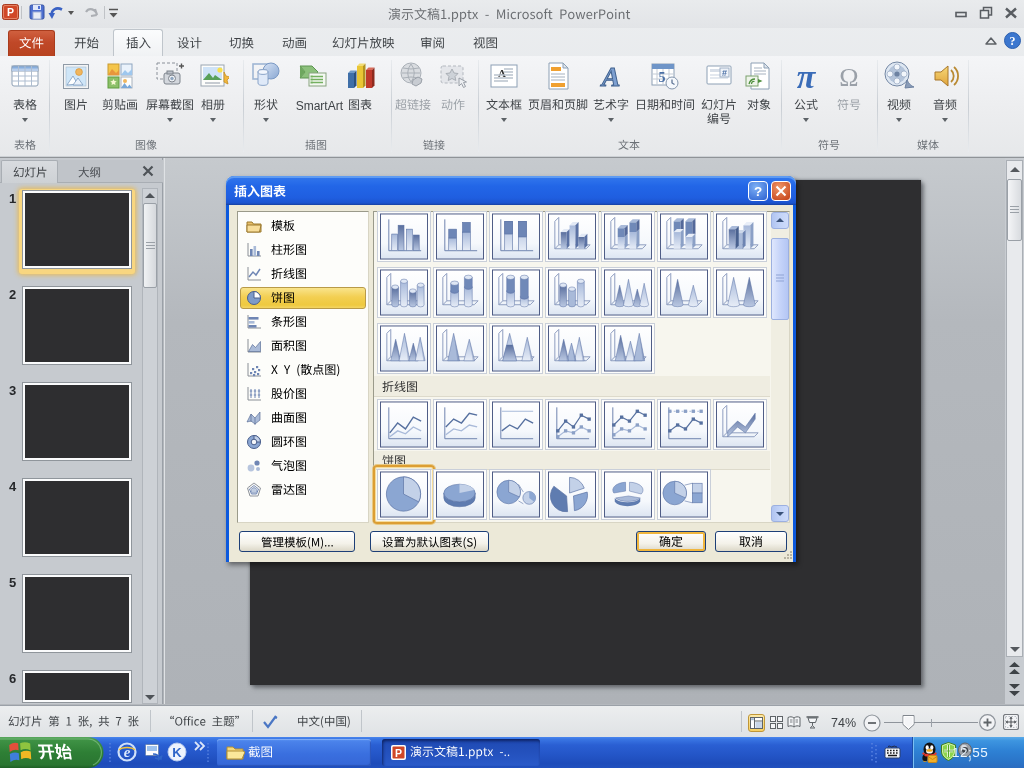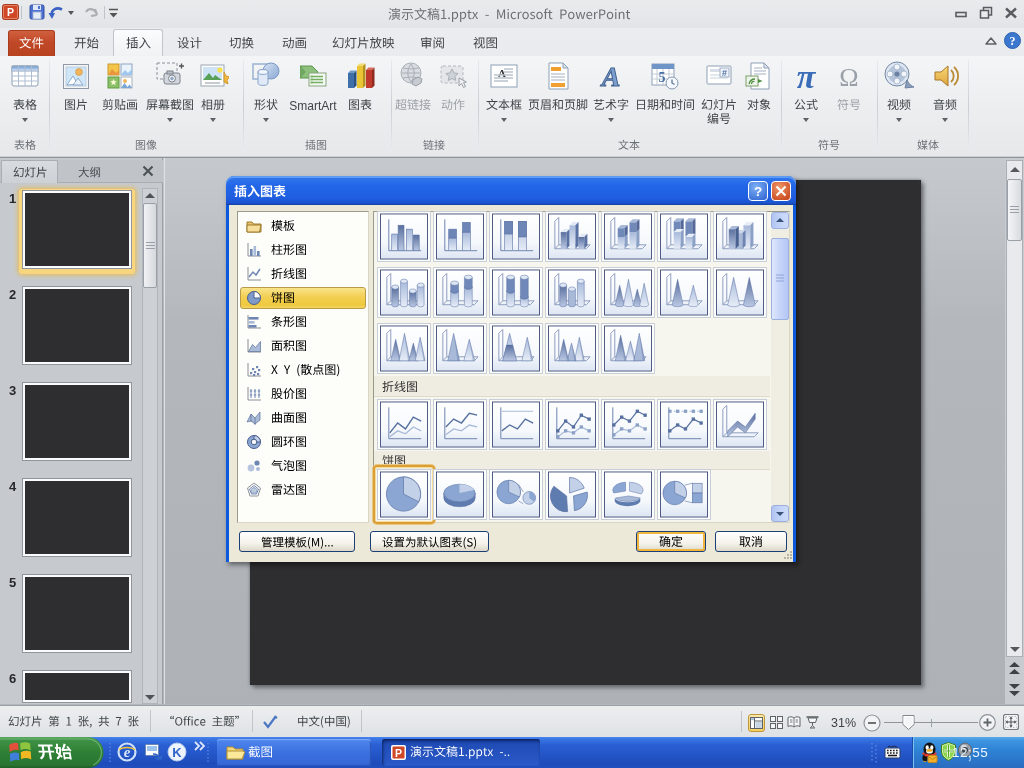--- a/index.html
+++ b/index.html
@@ -347,21 +347,21 @@
   </svg>
 <svg class="a" style="left:297px;top:60px" width="32" height="32" viewBox="0 0 32 32">
     <path d="M3 6 h12 l6 6 -6 6 H3 l5-6 z" fill="#8cc07c" stroke="#5d9450"></path>
 <path d="M3 6 l5 6 -5 6" fill="#6ea75f"></path>
 <rect x="12" y="13" width="17" height="13" fill="#f4f8f2" stroke="#88a37e"></rect>
 <path d="M15 16.5 h11 M15 19.5 h11 M15 22.5 h11" stroke="#74b060" stroke-width="1.7"></path>
 <rect x="13.5" y="15.5" width="2" height="2" fill="#74b060"></rect>
     <rect x="13.5" y="18.5" width="2" height="2" fill="#74b060"></rect>
     <rect x="13.5" y="21.5" width="2" height="2" fill="#74b060"></rect>
   </svg>
-<div class="a" style="left:313px;top:99px;width:60px;text-align:center;margin-left:-30px;font-size:12px;color:#3f4347">SmartArt</div>
+<div class="a" style="left:313px;top:99px;width:60px;text-align:right;margin-left:-30px;font-size:12px;color:#3f4347">SmartArt</div>
 <svg class="a" style="left:344px;top:60px" width="32" height="32" viewBox="0 0 32 32">
     <g stroke-width="0">
 <path d="M4 13 h6 v15 h-6 z" fill="#3f6fa8"></path>
       <path d="M4 13 l2.5-2.5 h6 L10 13z" fill="#6f9ac8"></path>
       <path d="M10 13 l2.5-2.5 v15 L10 28z" fill="#2c517e"></path>
 <path d="M13 6 h6 v22 h-6 z" fill="#e9c535"></path>
       <path d="M13 6 l2.5-2.5 h6 L19 6z" fill="#f2dc72"></path>
       <path d="M19 6 l2.5-2.5 v22 L19 28z" fill="#b3921f"></path>
 <path d="M22 10 h6 v18 h-6 z" fill="#c0392b"></path>
       <path d="M22 10 l2.5-2.5 h6 L28 10z" fill="#d96c5a"></path>
@@ -1266,21 +1266,21 @@
   </svg>
 <svg class="a" style="left:787px;top:716px" width="14" height="13" viewBox="0 0 14 13">
 <path d="M1 1.5 c2-1 4-1 6 .5 2-1.5 4-1.5 6-.5 v9 c-2-1-4-1-6 .5 -2-1.5-4-1.5-6-.5z" fill="#f4f6f8" stroke="#5f6468"></path>
 <path d="M7 2 v9 M3 4 h2.5 M3 6 h2.5 M8.5 4 h2.5 M8.5 6 h2.5" stroke="#5f6468" stroke-width=".8"></path>
   </svg>
 <svg class="a" style="left:806px;top:716px" width="13" height="13" viewBox="0 0 13 13">
 <path d="M0.5 1 h12" stroke="#5f6468" stroke-width="1.6"></path>
 <path d="M2 2 h9 l-1.5 4.5 h-6z" fill="#f4f6f8" stroke="#5f6468"></path>
 <path d="M6.5 6.5 v3 M4 12 h5 M4.5 11.8 l2-2.3 2 2.3" stroke="#5f6468" fill="none"></path>
   </svg>
-<div class="a" style="left:831px;top:716px;font-size:12.5px;color:#3f4347">31%</div>
+<div class="a" style="left:831px;top:716px;font-size:12.5px;color:#3f4347">74%</div>
 <svg class="a" style="left:863px;top:714px" width="18" height="18" viewBox="0 0 18 18">
 <circle cx="9" cy="9" r="8" fill="#f2f3f5"></circle>
     <circle cx="9" cy="9" r="8" fill="none" stroke="#8e949b" stroke-width="1.2"></circle>
 <path d="M5 9 h8" stroke="#5f6468" stroke-width="1.8"></path>
   </svg>
 <div class="a" style="left:884px;top:722px;width:94px;height:1px;background:#8e949b"></div>
 <div class="a" style="left:931px;top:719px;width:1px;height:8px;background:#9ba1a8"></div>
 <svg class="a" style="left:902px;top:714px" width="13" height="17" viewBox="0 0 13 17">
 <path d="M1 1.5 h11 v9 l-5.5 5 L1 10.5z" fill="#f4f5f7" stroke="#80868d"></path>
 <path d="M2 2.5 h9 v7.5 l-4.5 4 L2 10z" fill="none" stroke="#fff"></path>

